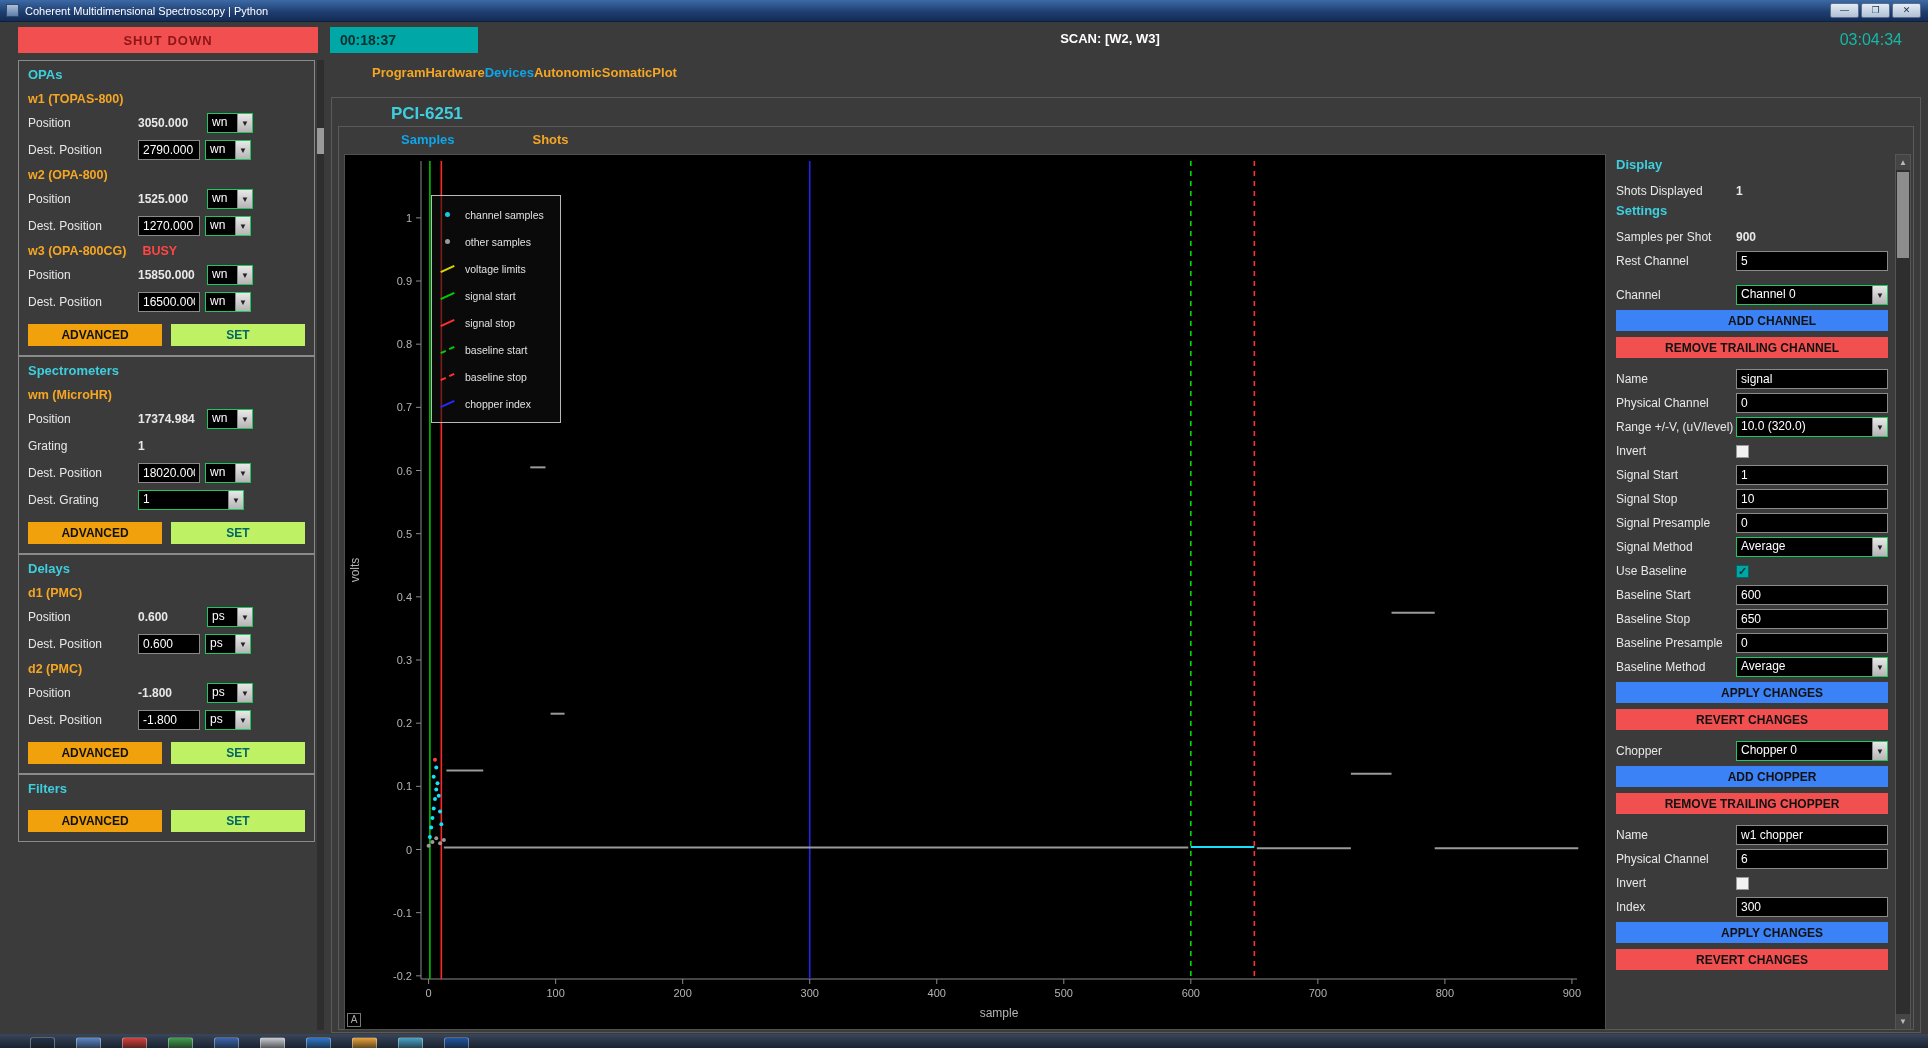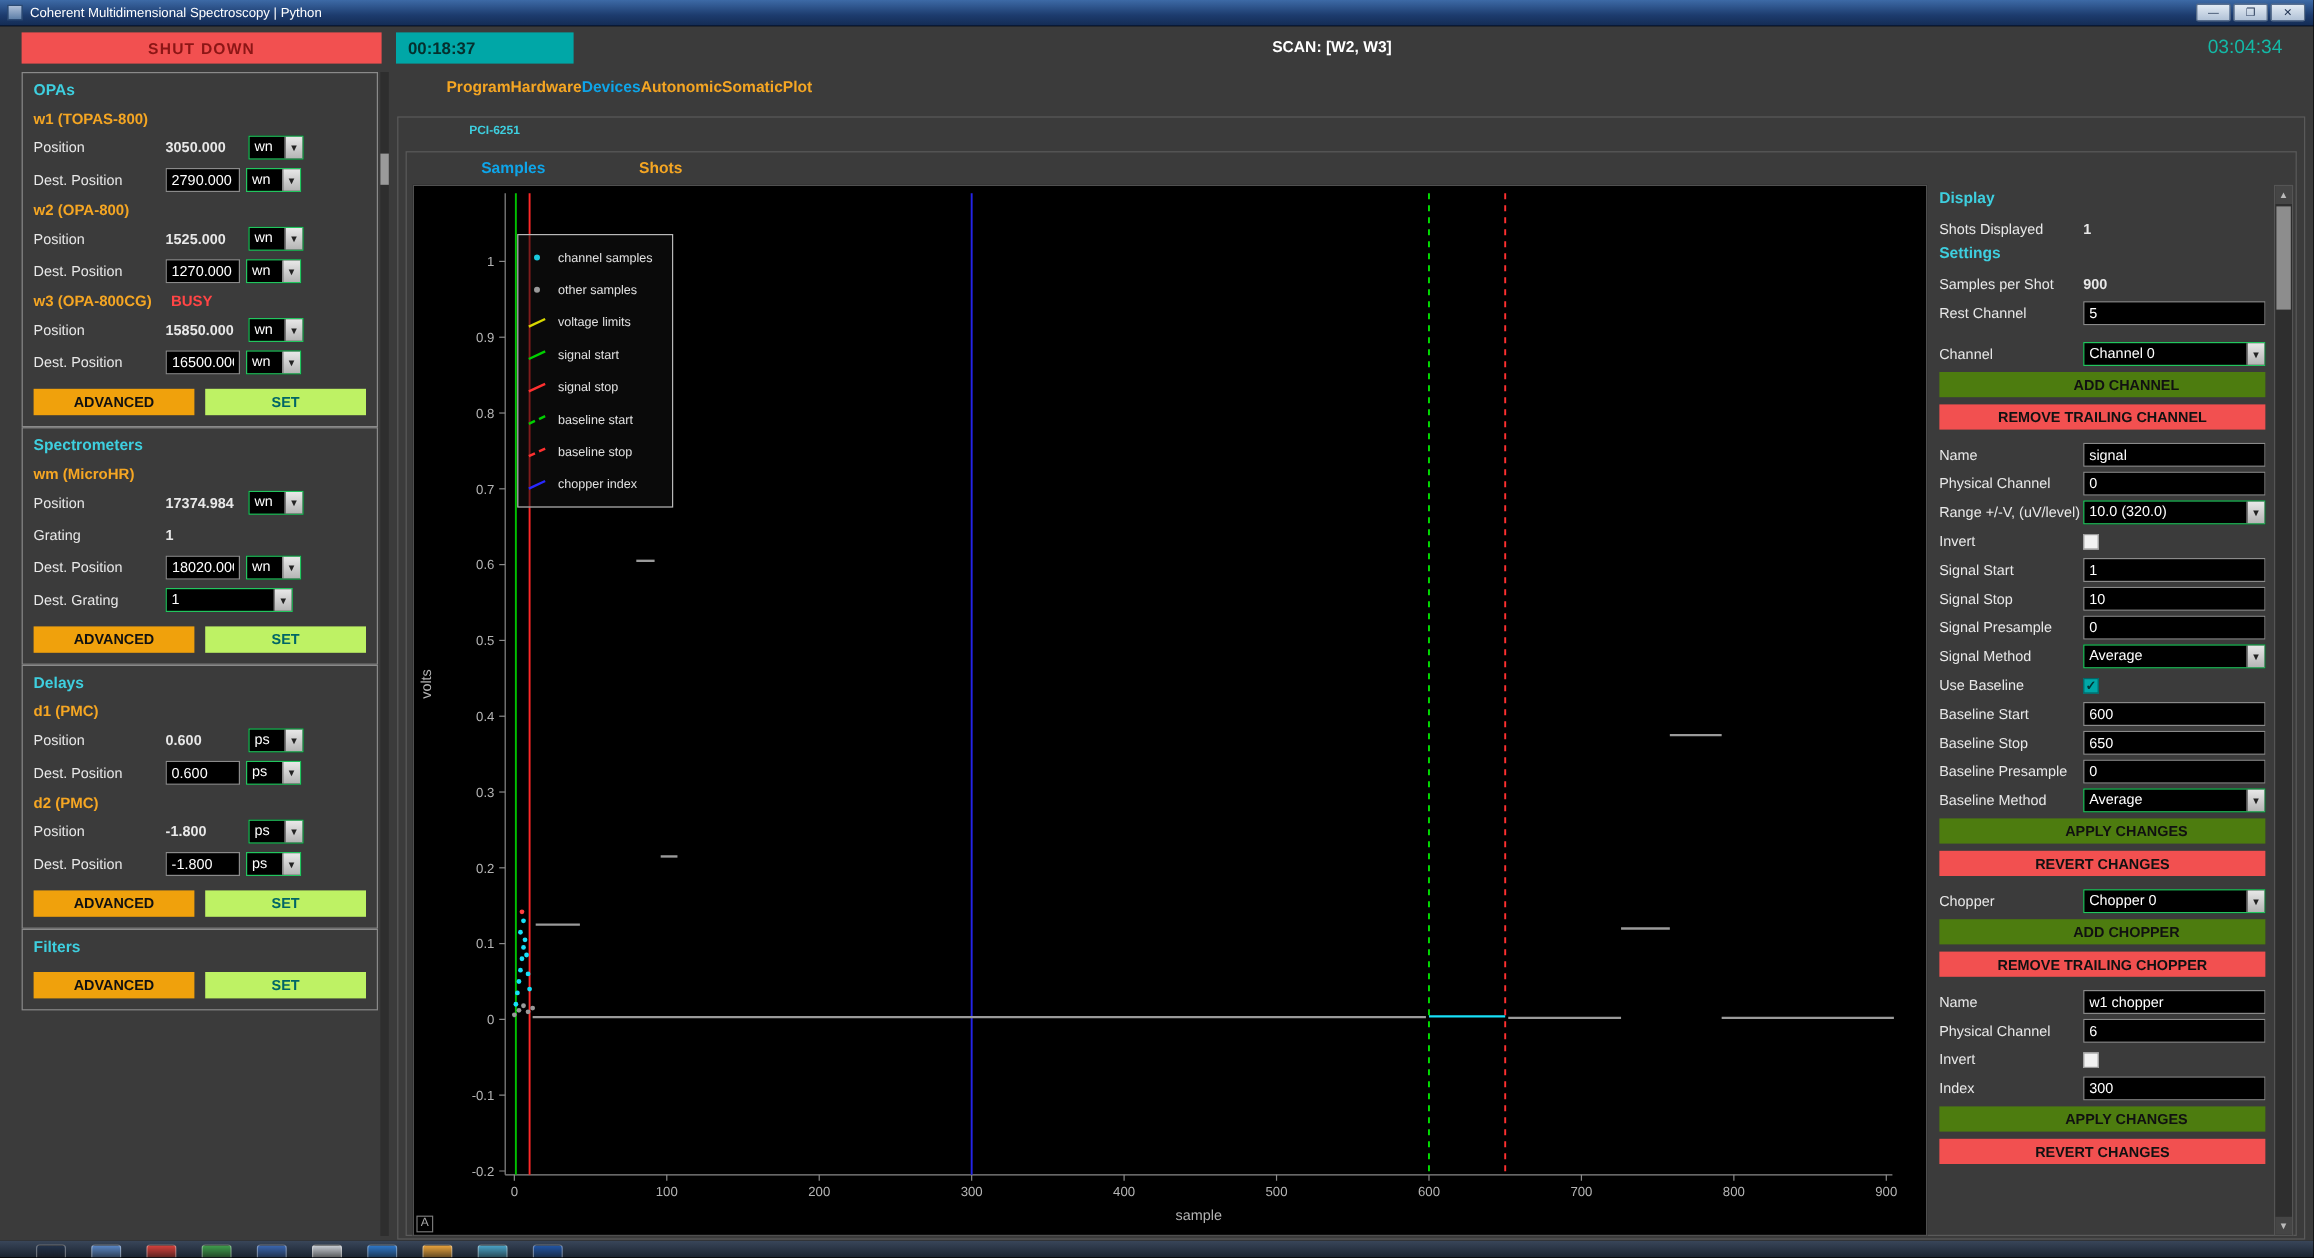--- a/index.html
+++ b/index.html
@@ -49,21 +49,21 @@
   .btn-row{display:flex;gap:9px;margin-top:7px;}
   .btn-row .btn{flex:1;height:22px;}
   .side-scroll{position:absolute;left:317px;top:38px;width:7px;height:970px;background:#2e2e2e;}
   .side-scroll .thumb{position:absolute;left:0;top:68px;width:7px;height:26px;background:#9a9a9a;}
 
   
   .tabbar{position:absolute;left:330px;top:38px;height:24px;display:flex;padding-left:42px;align-items:center;}
   .tab{font-weight:bold;font-size:13px;color:#f5a623;cursor:default;}
   .tab[data-active="true"]{color:#0ea5e9;}
   .devices-box{position:absolute;left:331px;top:75px;width:1590px;height:936px;border:1px solid #5a5a5a;}
-  .device-title{position:absolute;left:59px;top:6px;font-size:10px;font-weight:bold;color:#3ecfdf;}
+  .device-title{position:absolute;left:59px;top:6px;font-size:17px;font-weight:bold;color:#3ecfdf;}
   .inner-box{position:absolute;left:6px;top:28px;right:6px;bottom:2px;border:1px solid #5a5a5a;}
   .subtabs{position:absolute;left:62px;top:5px;display:flex;gap:78px;}
 
   
   .plot-area{position:absolute;left:5px;top:27px;width:1262px;height:876px;background:#000;border:1px solid #505050;}
   .plot-area svg{display:block;}
   .legend{position:absolute;left:86px;top:40px;width:130px;background:rgba(18,18,18,0.55);
     border:1px solid #b8b8b8;padding:5px 7px;}
   .legend-row{display:flex;align-items:center;gap:9px;height:27px;font-size:10.5px;color:#e0e0e0;}
   .legend-sw{width:17px;display:flex;align-items:center;justify-content:center;}
@@ -74,21 +74,21 @@
   .device-panel{position:absolute;left:1277px;top:30px;width:272px;height:873px;overflow:hidden;
     display:flex;flex-direction:column;}
   .pheader{font-size:13px;font-weight:bold;color:#3ecfdf;height:22px;}
   .prow{display:flex;align-items:center;height:24px;flex:none;}
   .plabel{flex:1;font-size:12px;}
   .pctl{width:152px;flex:none;display:flex;align-items:center;}
   .pval{font-weight:bold;font-size:12px;}
   .pinput{width:152px;}
   .pdd{width:152px;}
   .pbtn{width:100%;height:21px;margin:3px 0;flex:none;}
-  .btn-teal{background:#4d7c0f;padding-left:40px;}
+  .btn-teal{background:#3b82f6;padding-left:40px;}
   .btn-red{background:#f25050;}
   .pcheck{width:13px;height:13px;border:1px solid #999;background:#f2f2f2;display:inline-block;position:relative;}
   .pcheck[data-checked="true"]{background:#00a7a7;border-color:#066;}
   .pcheck[data-checked="true"]::after{content:"✓";color:#033;font-size:11px;font-weight:bold;
     position:absolute;left:1px;top:-1px;}
   .gap6{height:6px;flex:none;}  .gap10{height:10px;flex:none;}
 
   
   .panel-scroll{position:absolute;right:2px;top:27px;width:16px;height:876px;background:#2e2e2e;border:1px solid #555;}
   .scroll-arrow{position:absolute;left:0;width:14px;height:15px;background:#454545;color:#bbb;font-size:8px;

